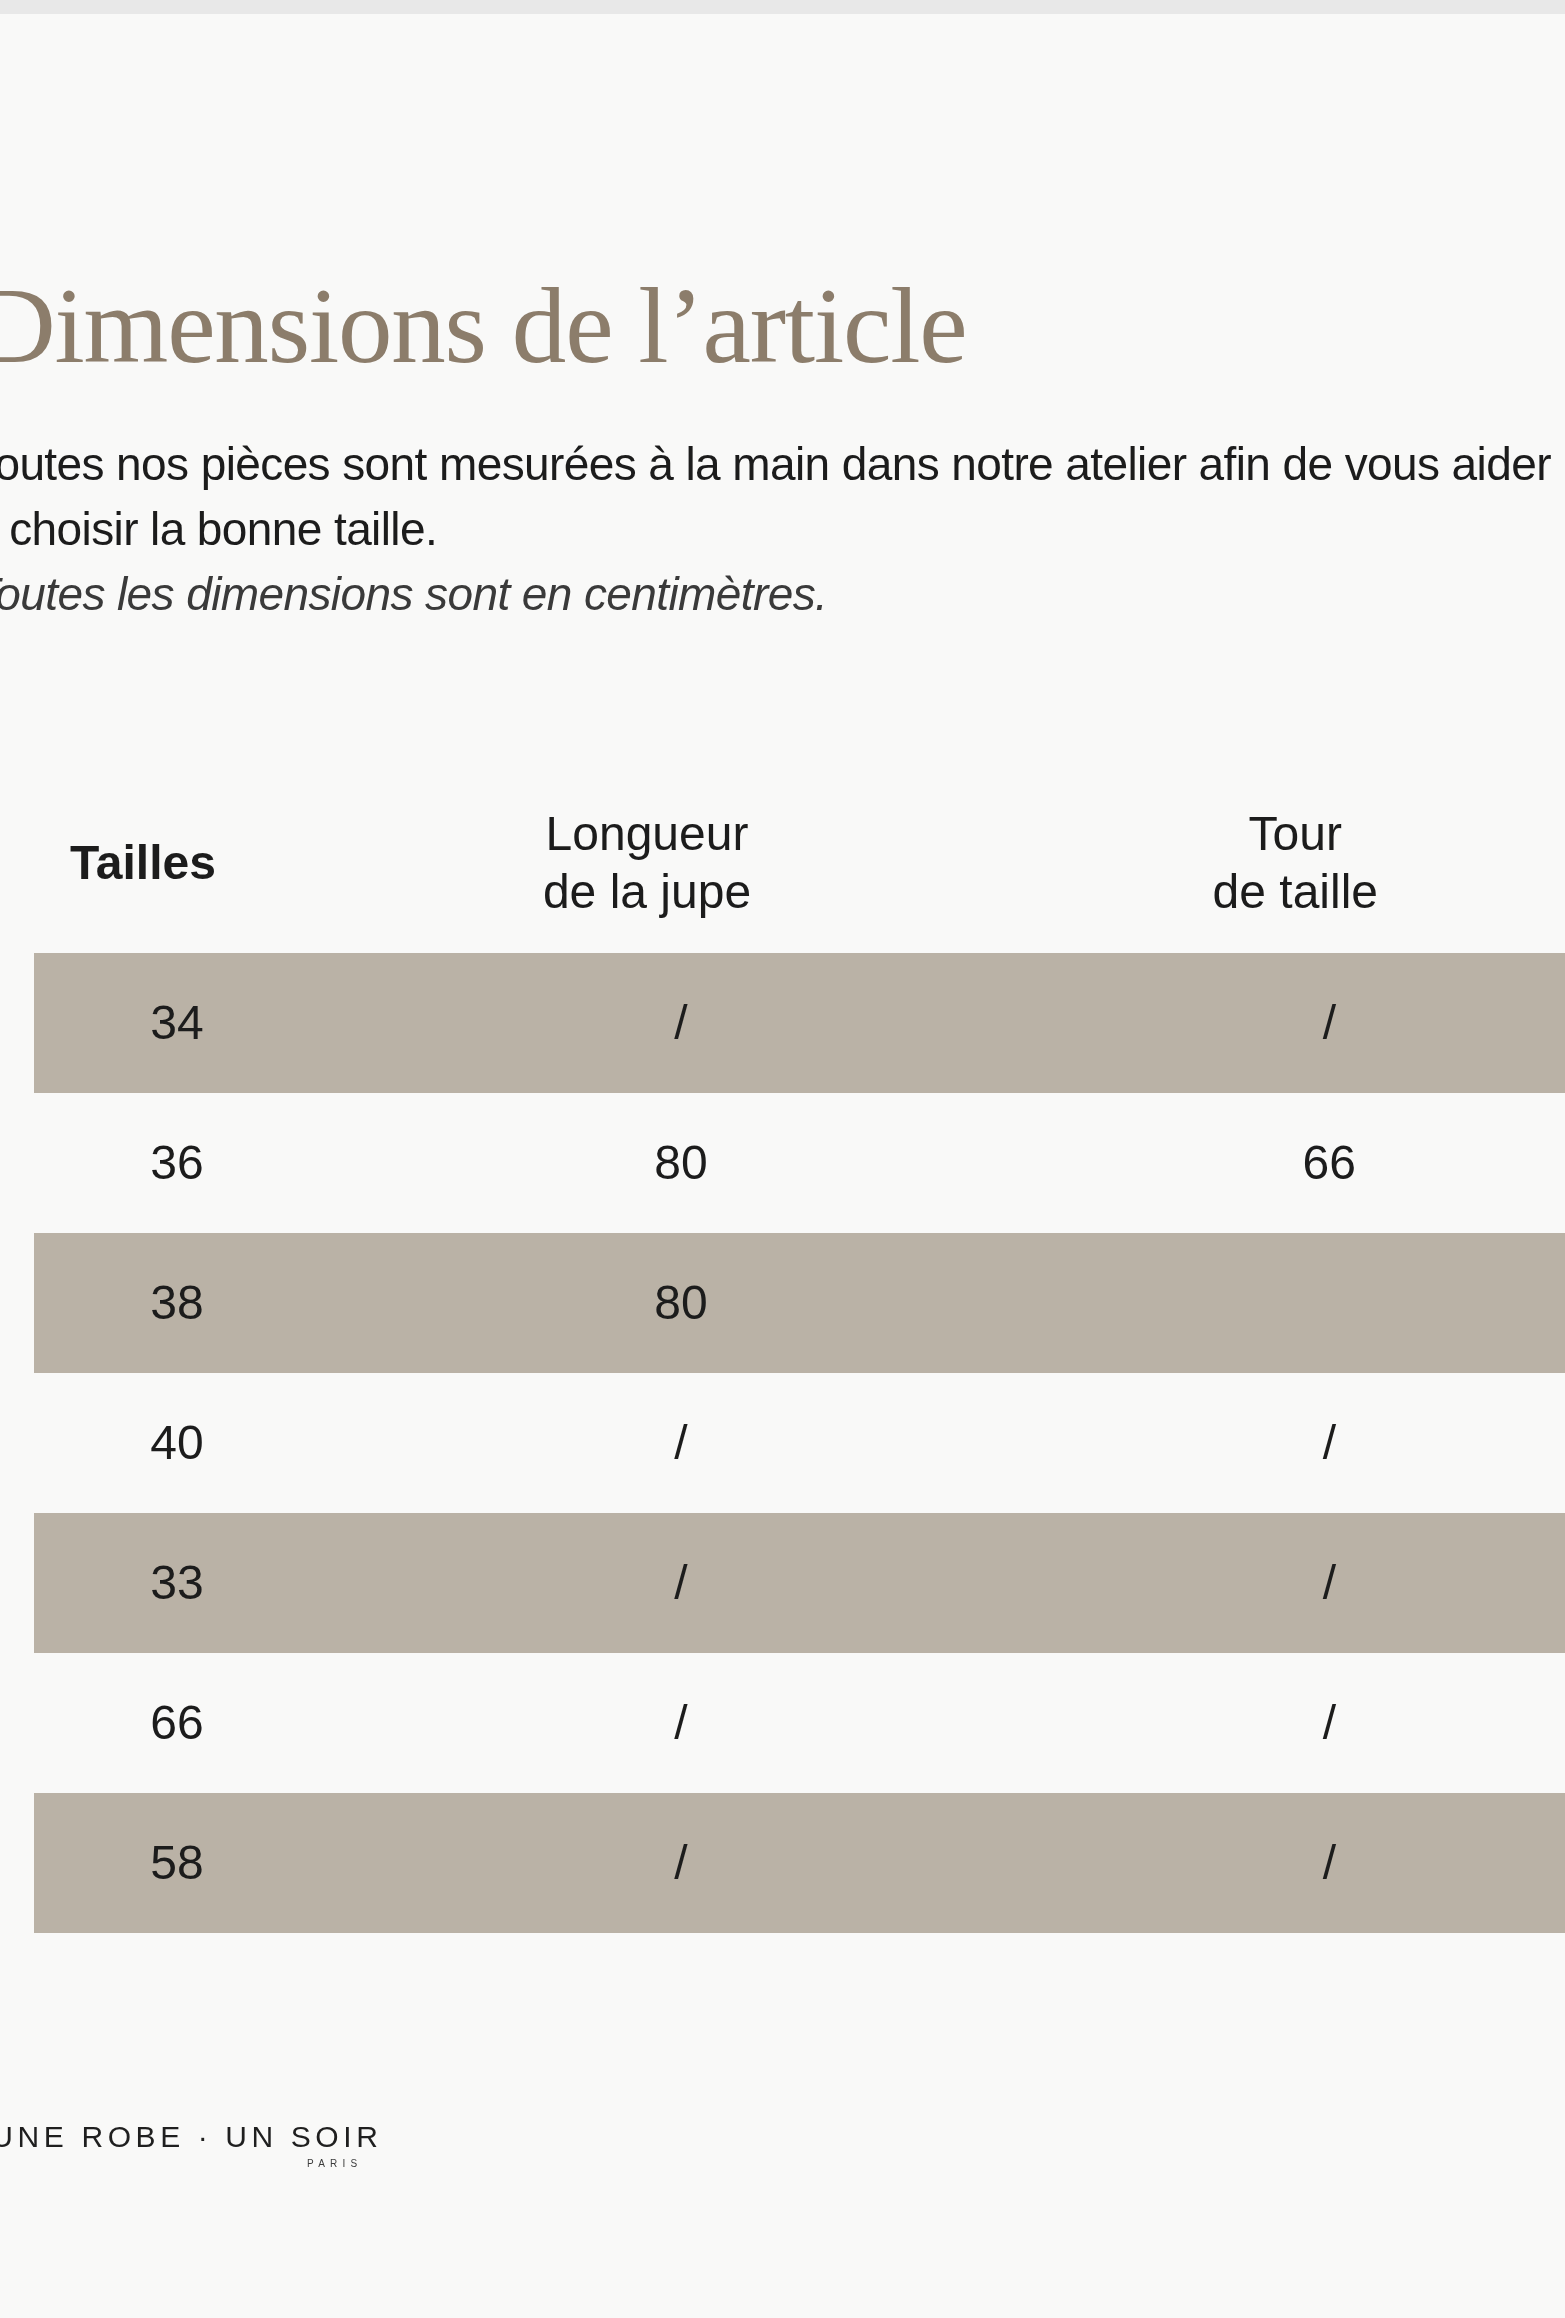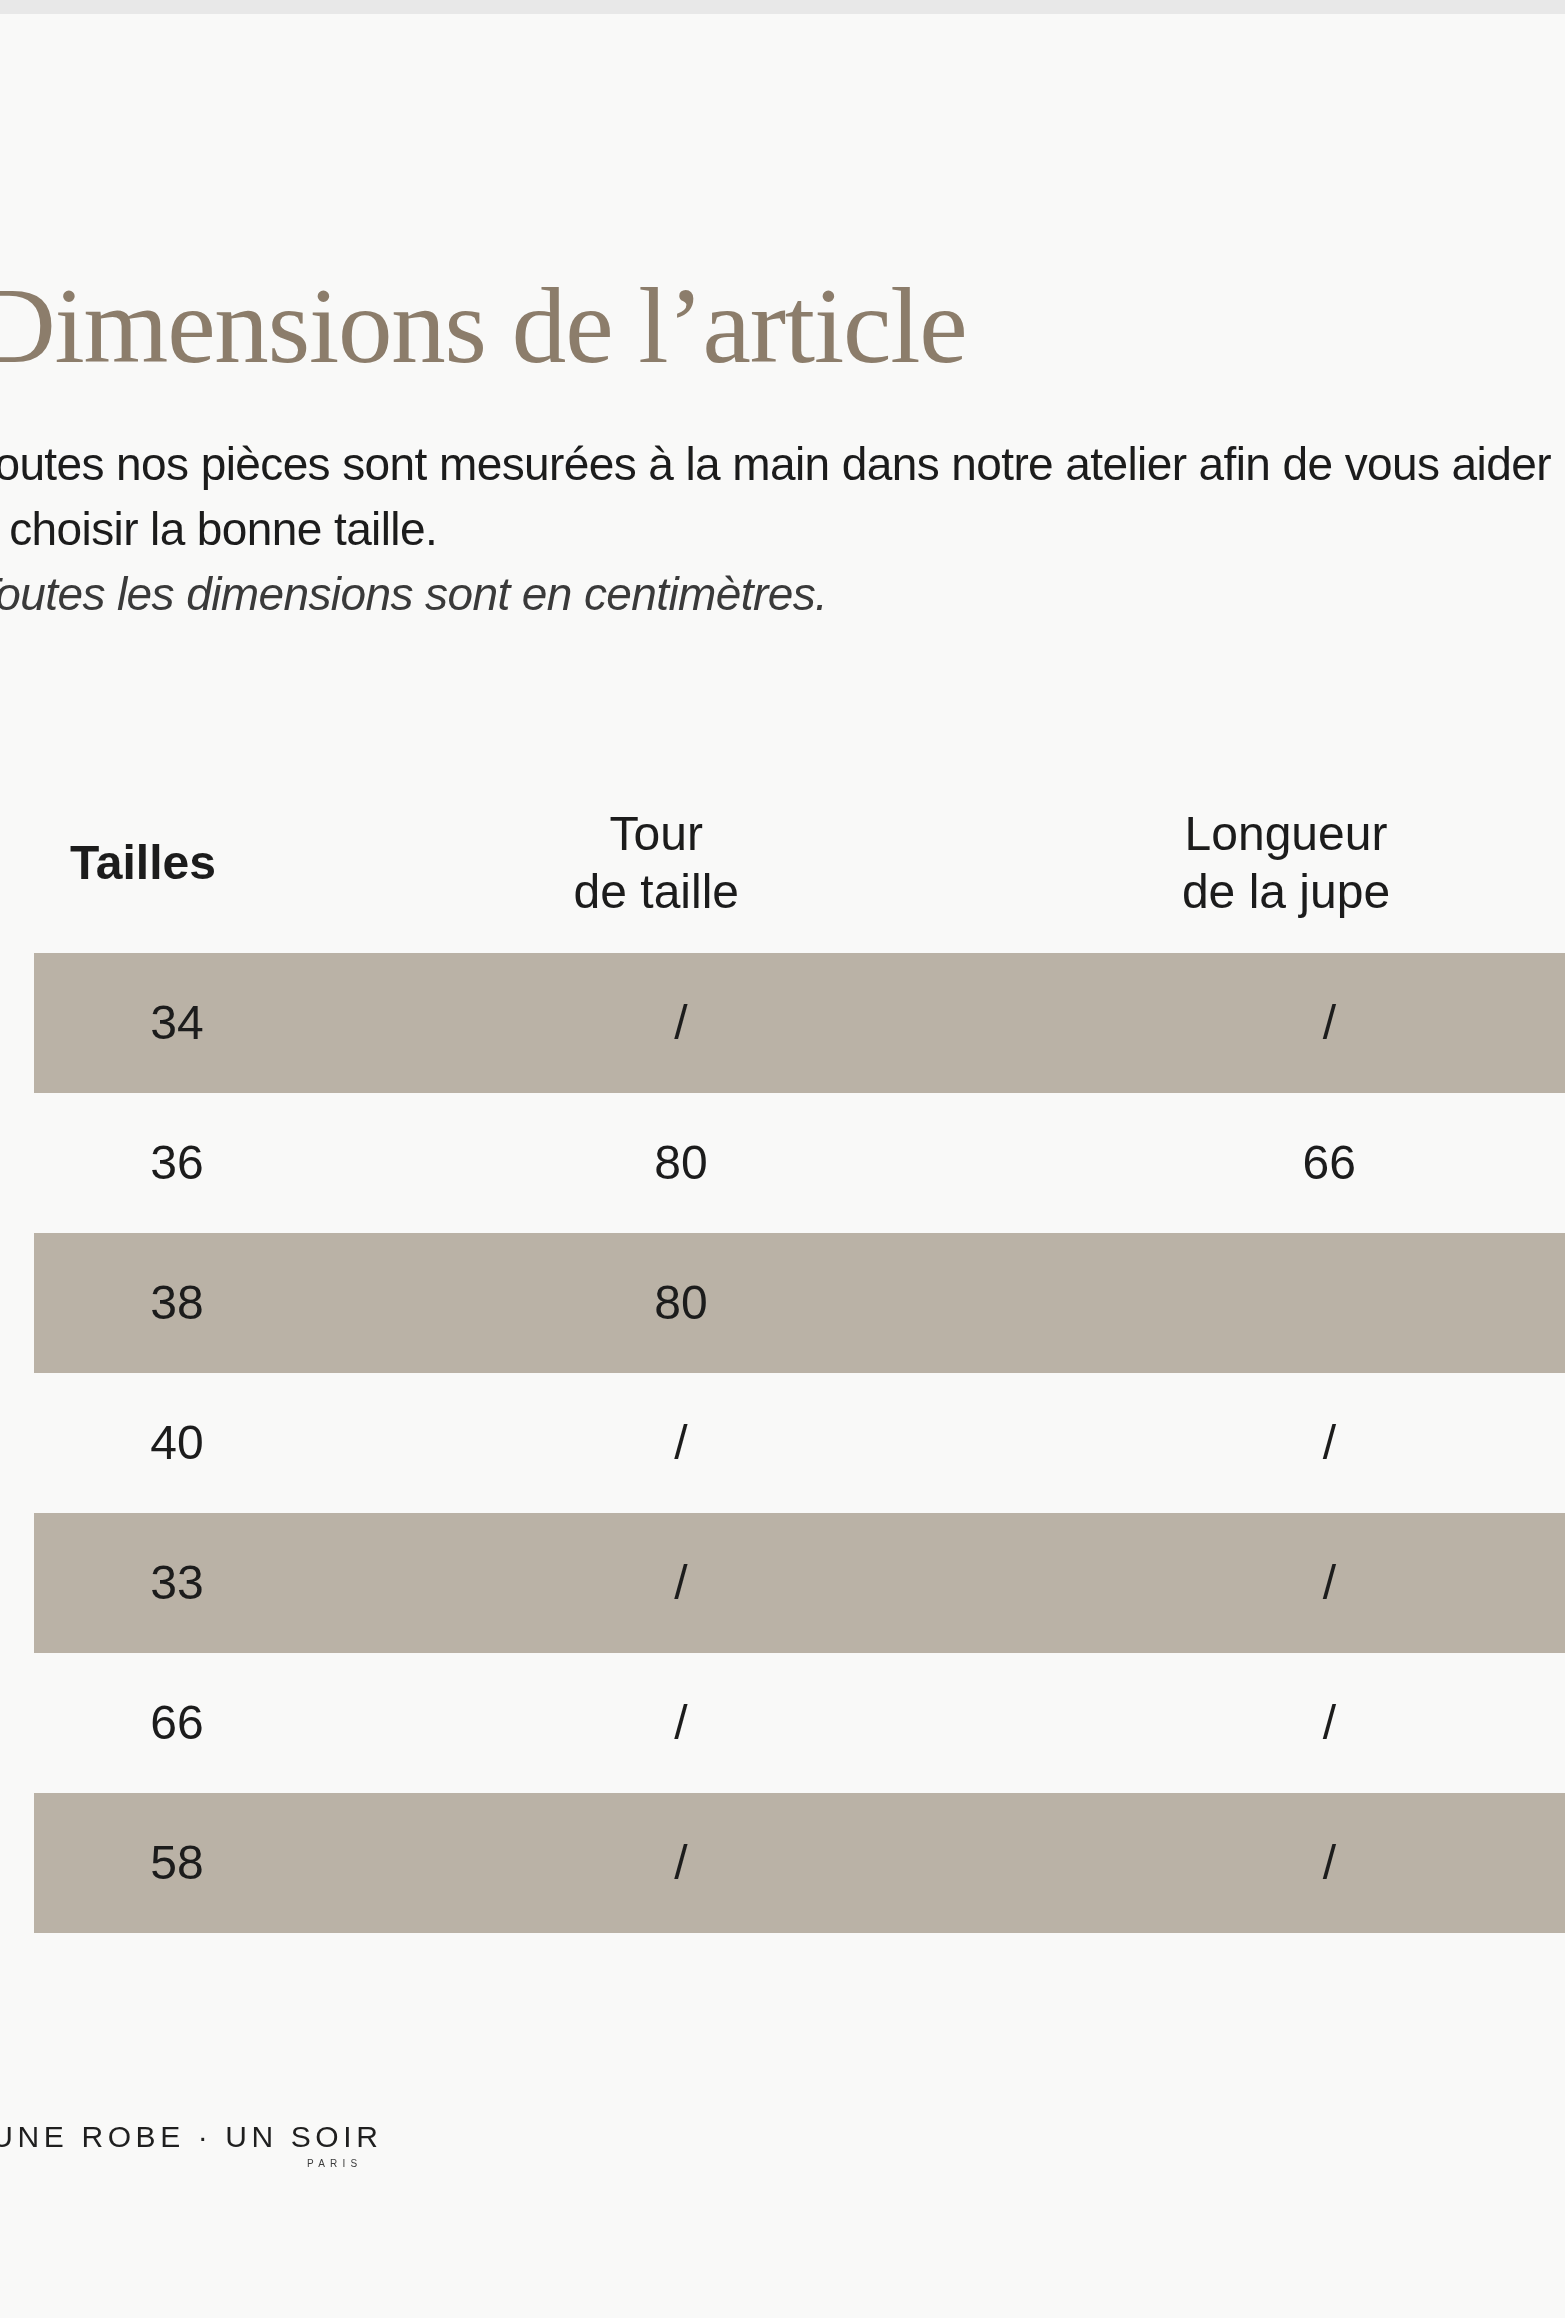--- a/index.html
+++ b/index.html
@@ -98,28 +98,28 @@
     <div>Toutes nos pièces sont mesurées à la main dans notre atelier afin de vous aider</div>
     <div>à choisir la bonne taille.</div>
     <div class="note">Toutes les dimensions sont en centimètres.</div>
   </div>
 
   <div class="size-table">
 
     <div class="thead">
       <div class="cell sizes">Tailles</div>
       <div class="cell">
+        <div>Longueur</div>
+        <div>de la jupe</div>
+      </div>
+      <div class="cell">
         <div class="shift-right">
           <div>Tour</div>
           <div>de taille</div>
         </div>
-      </div>
-      <div class="cell">
-        <div>Longueur</div>
-        <div>de la jupe</div>
       </div>
     </div>
 
     <div class="tbody">
 
       <div class="row alt">
         <div class="cell">34</div>
         <div class="cell">/</div>
         <div class="cell"><span class="shift-right">/</span></div>
       </div>

